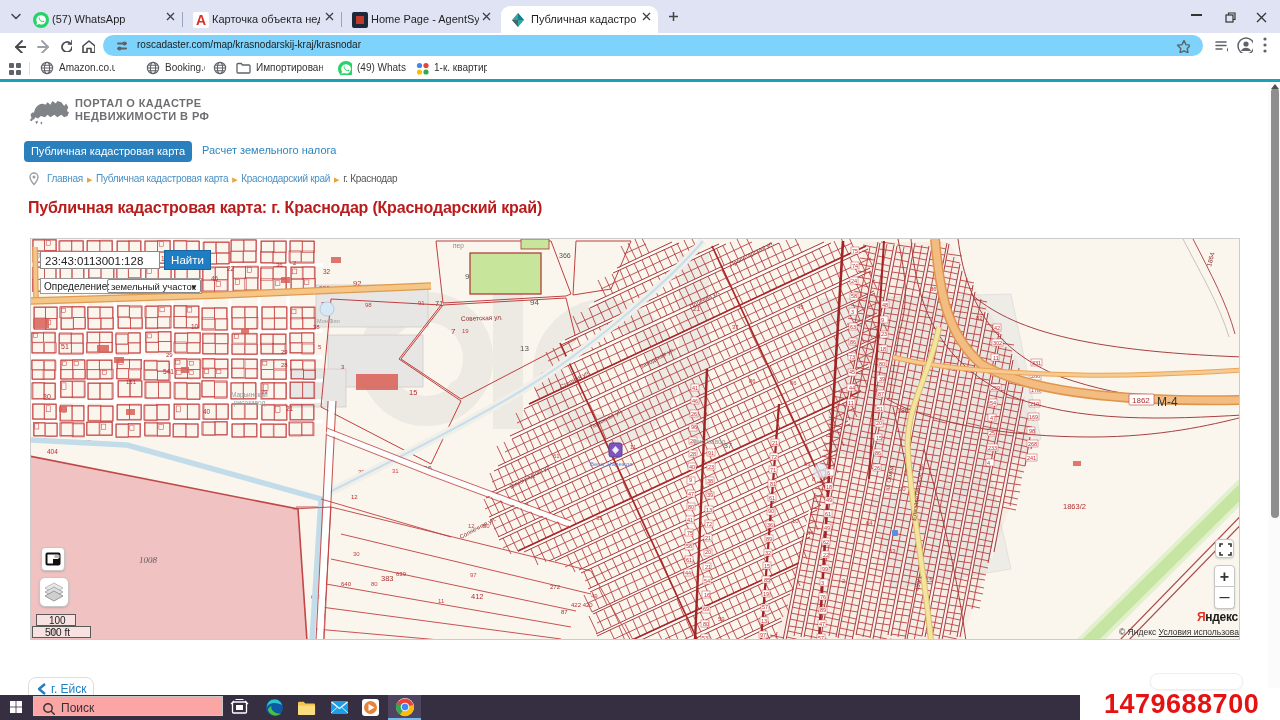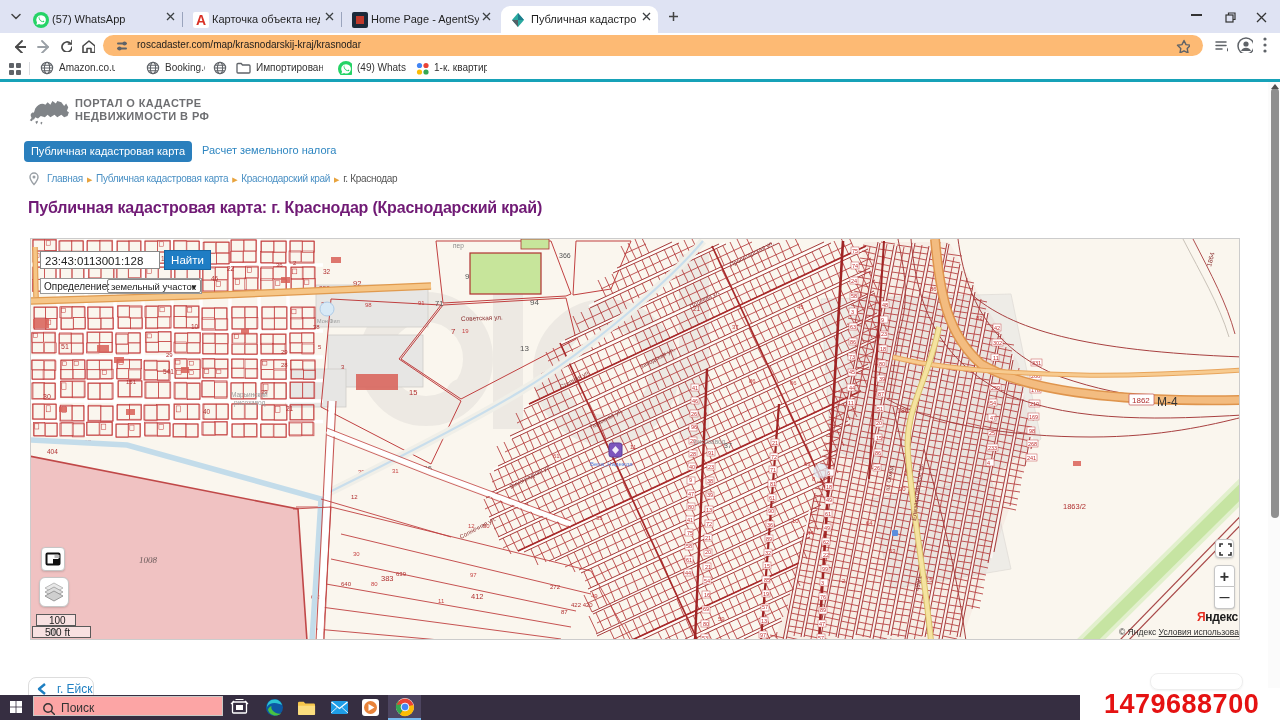--- a/index.html
+++ b/index.html
@@ -4,33 +4,33 @@
 body{width:1280px;height:720px;overflow:hidden;font-family:"Liberation Sans",sans-serif;background:#fff;position:relative}
 .abs{position:absolute}
 
 #tabbar{position:absolute;left:0;top:0;width:1280px;height:33px;background:#dfe3f3}
 .tab{position:absolute;top:7px;height:26px;font-size:11px;color:#1f1f1f;white-space:nowrap;overflow:hidden}
 .tab .ttl{position:absolute;left:24px;top:6px;width:110px;overflow:hidden;white-space:nowrap}
 .tabsep{position:absolute;top:12px;width:1px;height:15px;background:#9aa4bd}
 #activetab{position:absolute;left:501px;top:6px;width:157px;height:27px;background:#fff;border-radius:9px 9px 0 0}
 
 #toolbar{position:absolute;left:0;top:33px;width:1280px;height:25px;background:#fff}
-#omni{position:absolute;left:103px;top:2px;width:1100px;height:21px;border-radius:11px;background:#fdba74;font-size:10px;color:#1b1b1b}
+#omni{position:absolute;left:103px;top:2px;width:1100px;height:21px;border-radius:11px;background:#7dd3fc;font-size:10px;color:#1b1b1b}
 
 #bookbar{position:absolute;left:0;top:58px;width:1280px;height:21px;background:#fff}
 .bk{position:absolute;top:3px;font-size:10px;color:#333;white-space:nowrap}
 
 #tealline{position:absolute;left:0;top:79px;width:1280px;height:3px;background:#17a2b8}
 #page{position:absolute;left:0;top:82px;width:1280px;height:613px;background:#fff}
 #navbtn{position:absolute;left:24px;top:59px;width:168px;height:21px;background:#2a7fbd;border-radius:4px;color:#fff;font-size:11px;text-align:center;line-height:21px}
 #navlink{position:absolute;left:202px;top:62px;font-size:11px;color:#2e86c1}
 #crumbs{position:absolute;left:28px;top:91px;font-size:10px;letter-spacing:-0.3px;color:#4a90c4}
 #crumbs .sep{color:#e8a33d;font-size:7px;padding:0 4px}
 #crumbs .last{color:#555}
-h1{position:absolute;left:28px;top:117px;font-size:16px;font-weight:700;color:#701a75;letter-spacing:-0.2px}
+h1{position:absolute;left:28px;top:117px;font-size:16px;font-weight:700;color:#b91c1c;letter-spacing:-0.2px}
 #map{position:absolute;left:30px;top:156px;width:1210px;height:402px;border:1px solid #ccc;background:#faf6ee;overflow:hidden}
 
 .mapbox{position:absolute;background:#fff;border:1px solid #888;font-size:11px;color:#222}
 #srch{left:9px;top:12px;width:120px;height:18px;line-height:18px;padding-left:4px;font-size:11.5px}
 #srchbtn{position:absolute;left:133px;top:11px;width:47px;height:20px;background:#1f7dc4;border:1px solid #1565a0;color:#fff;font-size:11.5px;text-align:center;line-height:19px}
 #dd{left:9px;top:39px;width:162px;height:16px;line-height:15px;padding-left:3px;font-size:10px;border:1px solid #999}
 #ddsel{position:absolute;left:66px;top:0px;width:94px;height:14px;border:1px solid #888;border-radius:2px;font-size:9.5px;padding-left:3px;line-height:13px;white-space:nowrap;overflow:hidden}
 .mbtn{position:absolute;background:#fff;border:1px solid #c6c6c6;border-radius:4px;box-shadow:0 1px 2px rgba(0,0,0,.15)}
 #fsbtn{left:1184px;top:300px;width:19px;height:19px}
 #plusbtn{left:1183px;top:326px;width:21px;height:22px;font-size:16px;font-weight:700;text-align:center;line-height:21px;color:#333;border-radius:4px 4px 0 0}
@@ -1062,21 +1062,21 @@
           <path d="M11 6 L20 11 L11 16 L2 11 Z" fill="#dcdcdc" stroke="#aaa"></path>
           <path d="M11 10 L20 15 L11 20 L2 15 Z" fill="#cfcfcf" stroke="#999"></path>
         </svg>
       </div><div class="scl" id="scl1">100 m</div><div class="scl" id="scl2">500 ft</div><div class="mbtn" id="fsbtn">
         <svg width="15" height="15" viewBox="0 0 15 15" style="position:absolute;left:2px;top:2px">
           <path d="M2 5 V2 H5 M10 2 H13 V5 M13 10 V13 H10 M5 13 H2 V10" stroke="#333" stroke-width="1.6" fill="none"></path>
         </svg>
       </div><div class="mbtn" id="plusbtn">+</div><div class="mbtn" id="minusbtn">–</div><div id="ylogo"><span>Я</span>ндекс</div><div id="ycopy">© Яндекс <a>Условия использования</a></div></div>
     <div id="eisk"><svg width="10" height="12" viewBox="0 0 10 12" style="position:absolute;left:8px;top:5px">
         <path d="M8 1 L2 6 L8 11" stroke="#1e7fc2" stroke-width="2.4" fill="none" stroke-linejoin="round"></path>
-      </svg><span style="margin-left:28px">г. Ейск</span></div>
+      </svg><span style="margin-left:22px">г. Ейск</span></div>
   </div>
 <div id="sbtrack"></div>
 <div id="sbthumb"></div>
 <svg width="8" height="5" viewBox="0 0 8 5" style="position:absolute;left:1271px;top:84px">
     <path d="M4 0 L8 5 L0 5 Z" fill="#505050"></path>
   </svg>
 <div id="taskbar">
     <svg width="12" height="12" viewBox="0 0 12 12" style="position:absolute;left:10px;top:6px">
       <rect x="0" y="0" width="5.6" height="5.6" fill="#fff"></rect>
       <rect x="6.4" y="0" width="5.6" height="5.6" fill="#fff"></rect>

